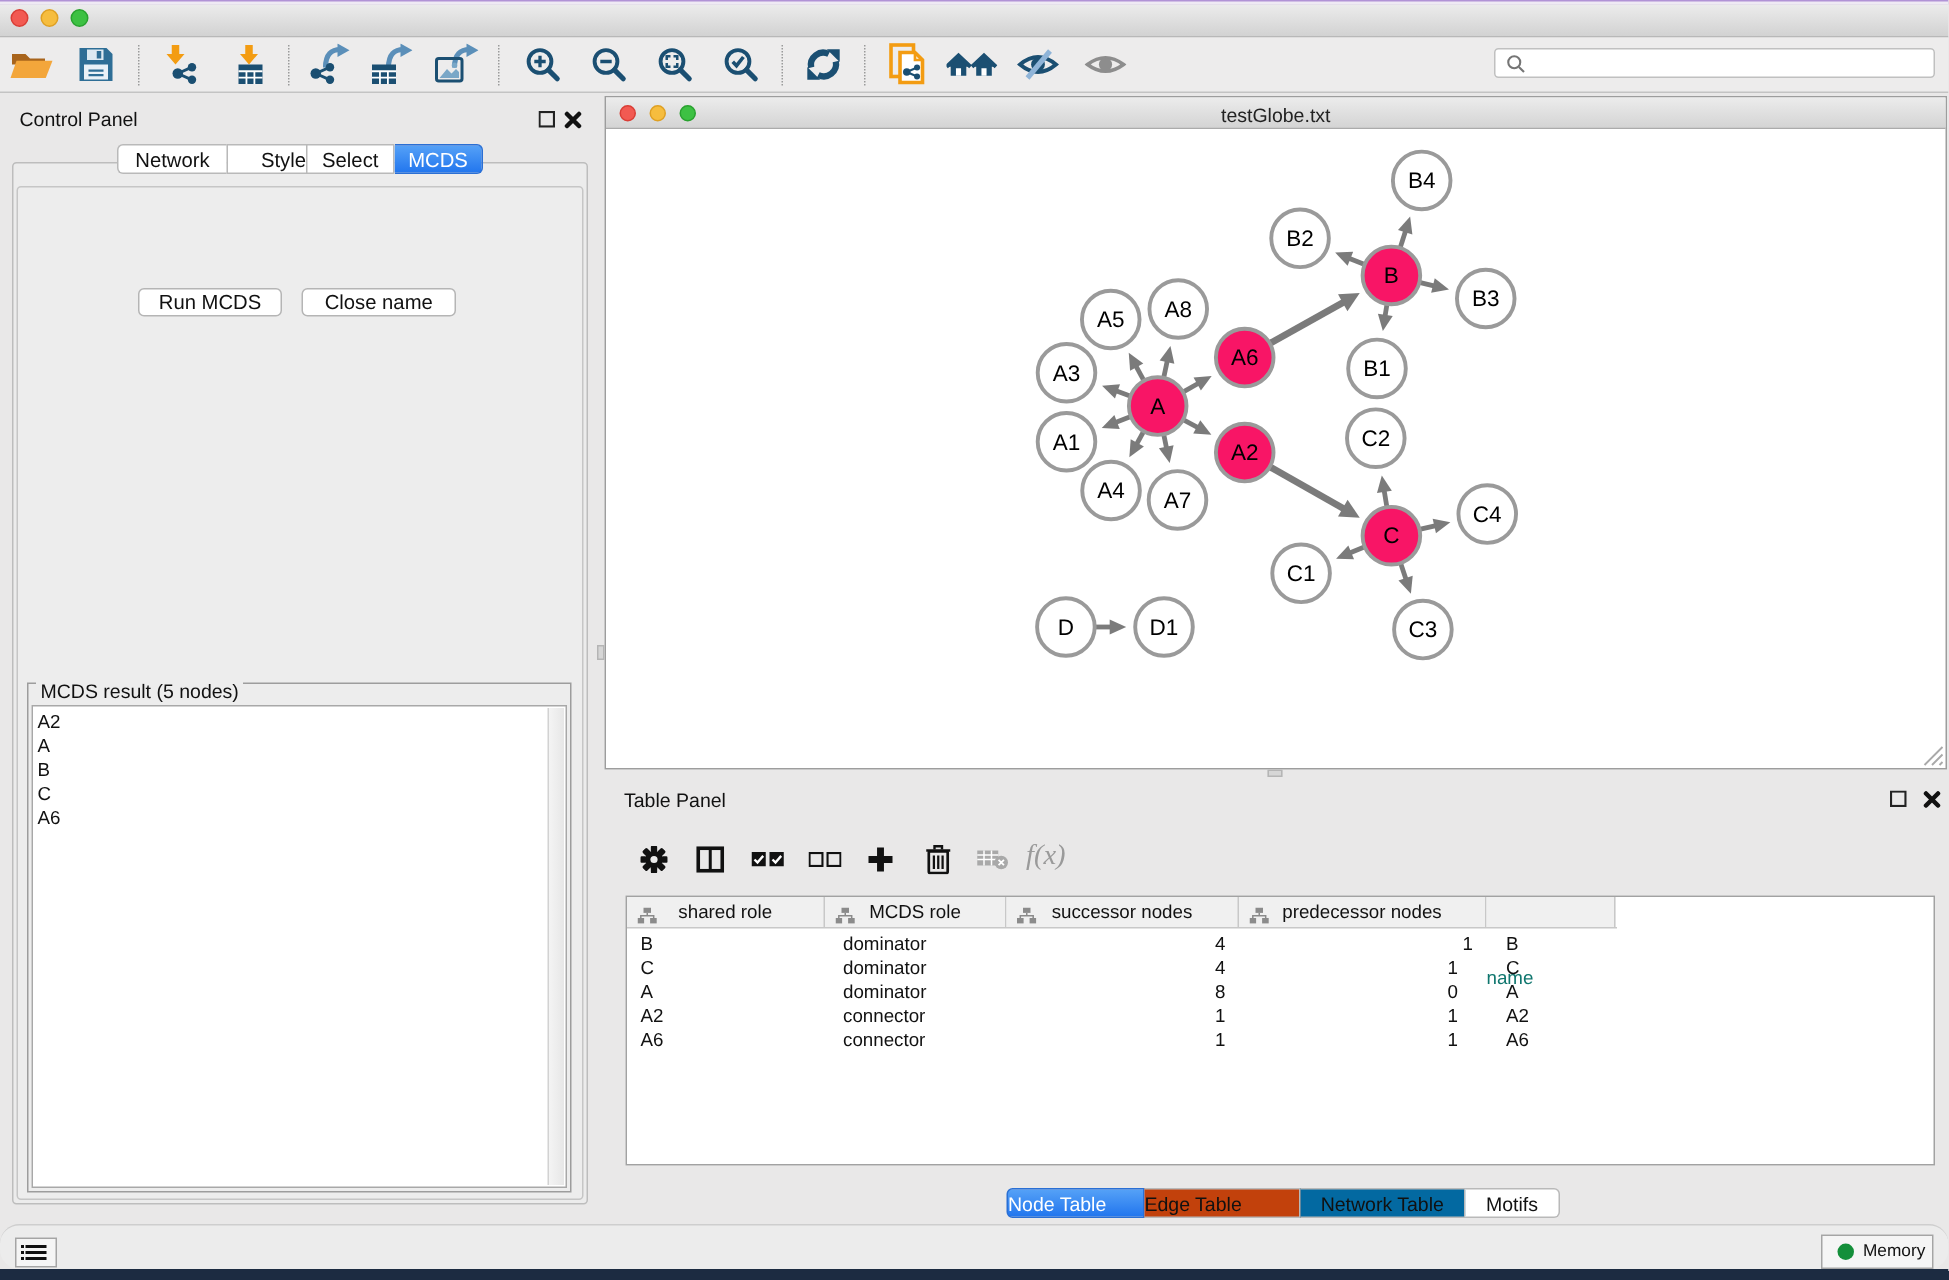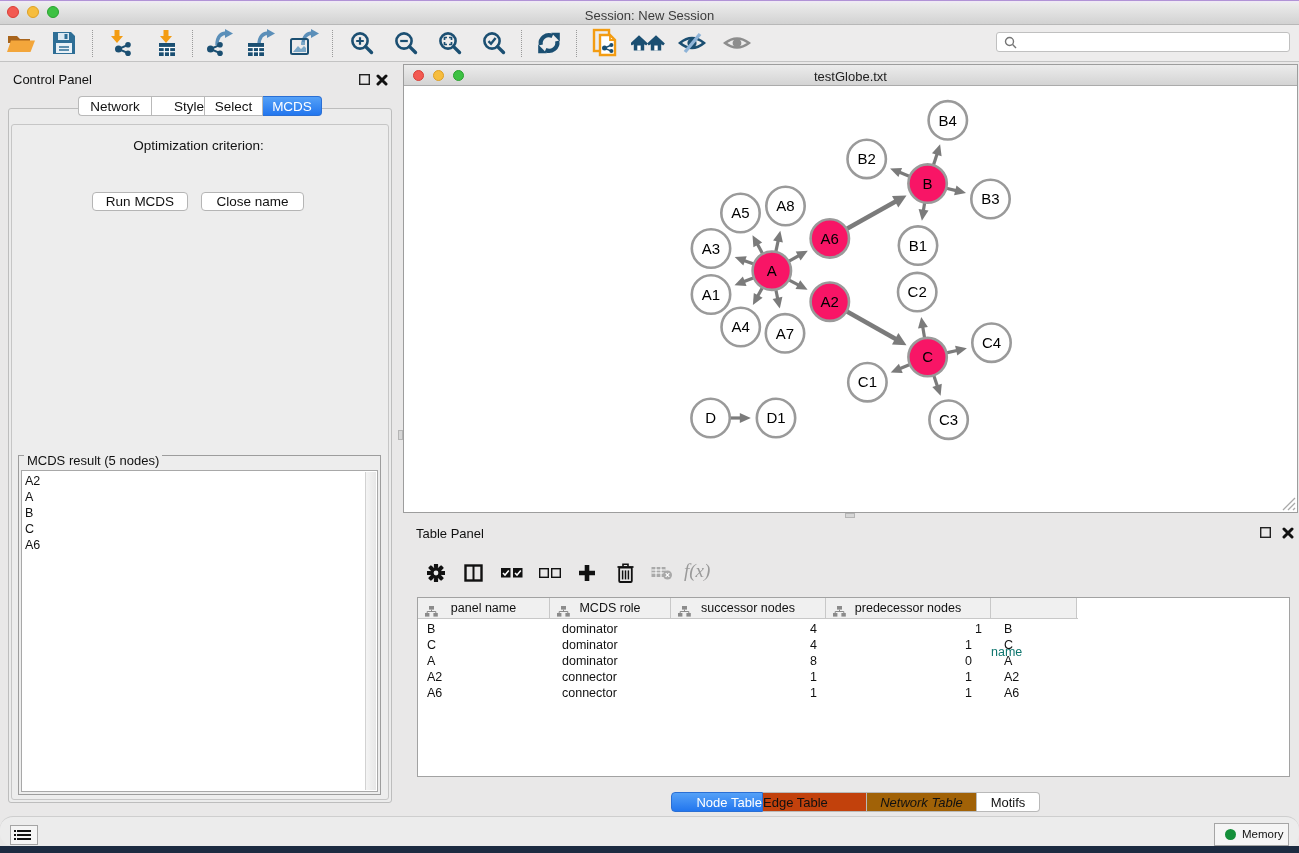--- a/index.html
+++ b/index.html
@@ -13,21 +13,20 @@
 </head>
 <body>
 
 <div class="abs" style="left:0;top:0;width:1299px;height:3px;background:#b193d6;"></div>
 <div class="abs" style="left:0;top:1px;width:1299px;height:2px;background:#efeaf4;"></div>
 
 <div class="abs" style="left:0;top:3px;width:1299px;height:22px;background:linear-gradient(#ececec,#d2d2d2);border-bottom:1px solid #b8b8b8;">
   <div class="tl" style="left:7px;background:#f25a52;border:1px solid #da3e36;"></div>
   <div class="tl" style="left:27px;background:#f6bd3e;border:1px solid #dfa023;"></div>
   <div class="tl" style="left:47px;background:#3dc143;border:1px solid #29a22f;"></div>
-  <div class="abs" style="left:0;width:1299px;top:5px;text-align:center;font-size:13px;color:#3c3c3c;">Session: New Session</div>
 </div>
 
 <div id="toolbar" class="abs" style="left:0;top:25px;width:1299px;height:37px;background:#edecec;border-bottom:1px solid #c3c3c3;">
   <div class="sep" style="left:92px;"></div>
   <div class="sep" style="left:192px;"></div>
   <div class="sep" style="left:332px;"></div>
   <div class="sep" style="left:521px;"></div>
   <div class="sep" style="left:576px;"></div>
 
   <div class="abs" style="left:996px;top:7px;width:294px;height:20px;background:#fff;border:1px solid #c0c0c0;border-radius:3px;">
@@ -190,21 +189,20 @@
   <div class="abs" style="left:8px;top:46px;width:384px;height:695px;border:1px solid #bdbdbd;border-radius:3px;background:#ececec;"></div>
   <div class="abs" style="left:11px;top:62px;width:378px;height:676px;border:1px solid #c6c6c6;border-radius:3px;background:#ededed;"></div>
 
   <div class="abs" style="left:78px;top:34px;height:20px;display:flex;font-size:13.5px;">
     <div style="width:73px;background:#fff;border:1px solid #b9b9b9;border-right:none;border-radius:4px 0 0 4px;text-align:center;line-height:19px;color:#111;">Network</div>
     <div style="width:53px;background:#fff;border:1px solid #b9b9b9;border-right:none;text-align:right;line-height:19px;color:#111;">Style</div>
     <div style="width:59px;background:#fff;border:1px solid #b9b9b9;text-align:center;line-height:19px;color:#111;">Select</div>
     <div style="width:59px;background:linear-gradient(#55a1f7,#2276ee);border:1px solid #2a6fd4;border-left:none;border-radius:0 4px 4px 0;text-align:center;line-height:19px;color:#fff;">MCDS</div>
   </div>
 
-  <div class="abs" style="left:0;top:76px;width:397px;text-align:center;font-size:13.5px;color:#111;">Optimization criterion:</div>
   <div class="abs" style="left:92px;top:130px;width:96px;height:19px;background:#fff;border:1px solid #b5b5b5;border-radius:4px;text-align:center;font-size:13.5px;line-height:18px;color:#111;">Run MCDS</div>
   <div class="abs" style="left:201px;top:130px;width:103px;height:19px;background:#fff;border:1px solid #b5b5b5;border-radius:4px;text-align:center;font-size:13.5px;line-height:18px;color:#111;">Close name</div>
 
   <div class="abs" style="left:18px;top:393px;width:363px;height:340px;border:1px solid #9d9d9d;"></div>
   <div class="abs" style="left:24px;top:391px;background:#ededed;padding:0 3px;font-size:13px;color:#111;">MCDS result (5 nodes)</div>
   <div class="abs" style="left:21px;top:408px;width:357px;height:322px;background:#fff;border:1px solid #a8a8a8;font-size:12.5px;color:#111;">
     <div style="padding:2px 0 0 3px;line-height:16px;">A2<br>A<br>B<br>C<br>A6</div>
     <div style="position:absolute;right:1px;top:1px;width:11px;height:318px;background:linear-gradient(90deg,#f4f4f4,#e7e7e7);border-left:1px solid #d2d2d2;"></div>
   </div>
 </div>
@@ -379,21 +377,21 @@
       <div style="position:absolute;left:0;top:0;width:660px;height:21px;border-bottom:1px solid #c8c8c8;">
         <div style="position:absolute;left:0px;top:0;width:132px;height:20px;border-right:1px solid #c8c8c8;background:#f0f0f0;">
           <span style="position:absolute;left:7px;top:4px;"><svg width="13" height="11" viewBox="0 0 13 11" style="vertical-align:-1px;">
               <g fill="#8b8b8b">
                 <rect x="4" y="0" width="5" height="3.6"></rect>
                 <rect x="0" y="7" width="4.4" height="3.6"></rect>
                 <rect x="8.4" y="7" width="4.4" height="3.6"></rect>
               </g>
               <path d="M6.5 3.6 V5.5 M2.2 7 V5.5 H10.8 V7" fill="none" stroke="#8b8b8b" stroke-width="1"></path>
             </svg></span>
-          <span style="position:absolute;left:0;right:0;top:3px;text-align:center;font-size:12.5px;color:#111;">panel name</span>
+          <span style="position:absolute;left:0;right:0;top:3px;text-align:center;font-size:12.5px;color:#111;">shared role</span>
         </div>
         <div style="position:absolute;left:132px;top:0;width:121px;height:20px;border-right:1px solid #c8c8c8;background:#f0f0f0;">
           <span style="position:absolute;left:7px;top:4px;"><svg width="13" height="11" viewBox="0 0 13 11" style="vertical-align:-1px;">
               <g fill="#8b8b8b">
                 <rect x="4" y="0" width="5" height="3.6"></rect>
                 <rect x="0" y="7" width="4.4" height="3.6"></rect>
                 <rect x="8.4" y="7" width="4.4" height="3.6"></rect>
               </g>
               <path d="M6.5 3.6 V5.5 M2.2 7 V5.5 H10.8 V7" fill="none" stroke="#8b8b8b" stroke-width="1"></path>
             </svg></span>
@@ -456,23 +454,23 @@
       </div>
       <div style="position:absolute;left:0;top:88px;width:100%;height:16px;font-size:12.5px;color:#111;">
         <span style="position:absolute;left:9px;">A6</span>
         <span style="position:absolute;left:144px;">connector</span>
         <span style="position:absolute;left:253px;width:146px;text-align:right;">1</span>
         <span style="position:absolute;left:408px;width:146px;text-align:right;">1</span>
         <span style="position:absolute;left:586px;">A6</span>
       </div>
     </div>
 <div class="abs" style="left:274px;top:274px;height:20px;display:flex;font-size:13px;">
-      <div style="width:92px;background:linear-gradient(#55a1f7,#2276ee);border:1px solid #2a6fd4;border-radius:4px 0 0 4px;color:#fff;text-align:right;line-height:19px;">Node Table</div>
+      <div style="width:92px;background:linear-gradient(#55a1f7,#2276ee);border:1px solid #2a6fd4;border-radius:4px 0 0 4px;color:#fff;text-align:left;line-height:19px;">Node Table</div>
       <div style="width:104px;background:#c2410c;border:1px solid #b9b9b9;border-left:none;color:#111;text-align:left;line-height:19px;">Edge Table</div>
-      <div style="width:110px;background:#a16207;border:1px solid #b9b9b9;border-left:none;color:#111;text-align:center;line-height:19px;font-style:italic;">Network Table</div>
+      <div style="width:110px;background:#0369a1;border:1px solid #b9b9b9;border-left:none;color:#111;text-align:center;line-height:19px;">Network Table</div>
       <div style="width:63px;background:#fff;border:1px solid #b9b9b9;border-left:none;border-radius:0 4px 4px 0;color:#111;text-align:center;line-height:19px;">Motifs</div>
     </div>
 </div>
 
 <div class="abs" style="left:0;top:816px;width:1299px;height:30px;background:#ececec;border-top:1px solid #cecece;border-radius:13px;">
   <div class="abs" style="left:10px;top:8px;width:28px;height:20px;background:#f5f5f5;border:1px solid #a5a5a5;">
     <svg width="26" height="18">
         <g stroke="#111" stroke-width="2">
           <line x1="6" y1="5" x2="20" y2="5"></line>
           <line x1="6" y1="9" x2="20" y2="9"></line>

